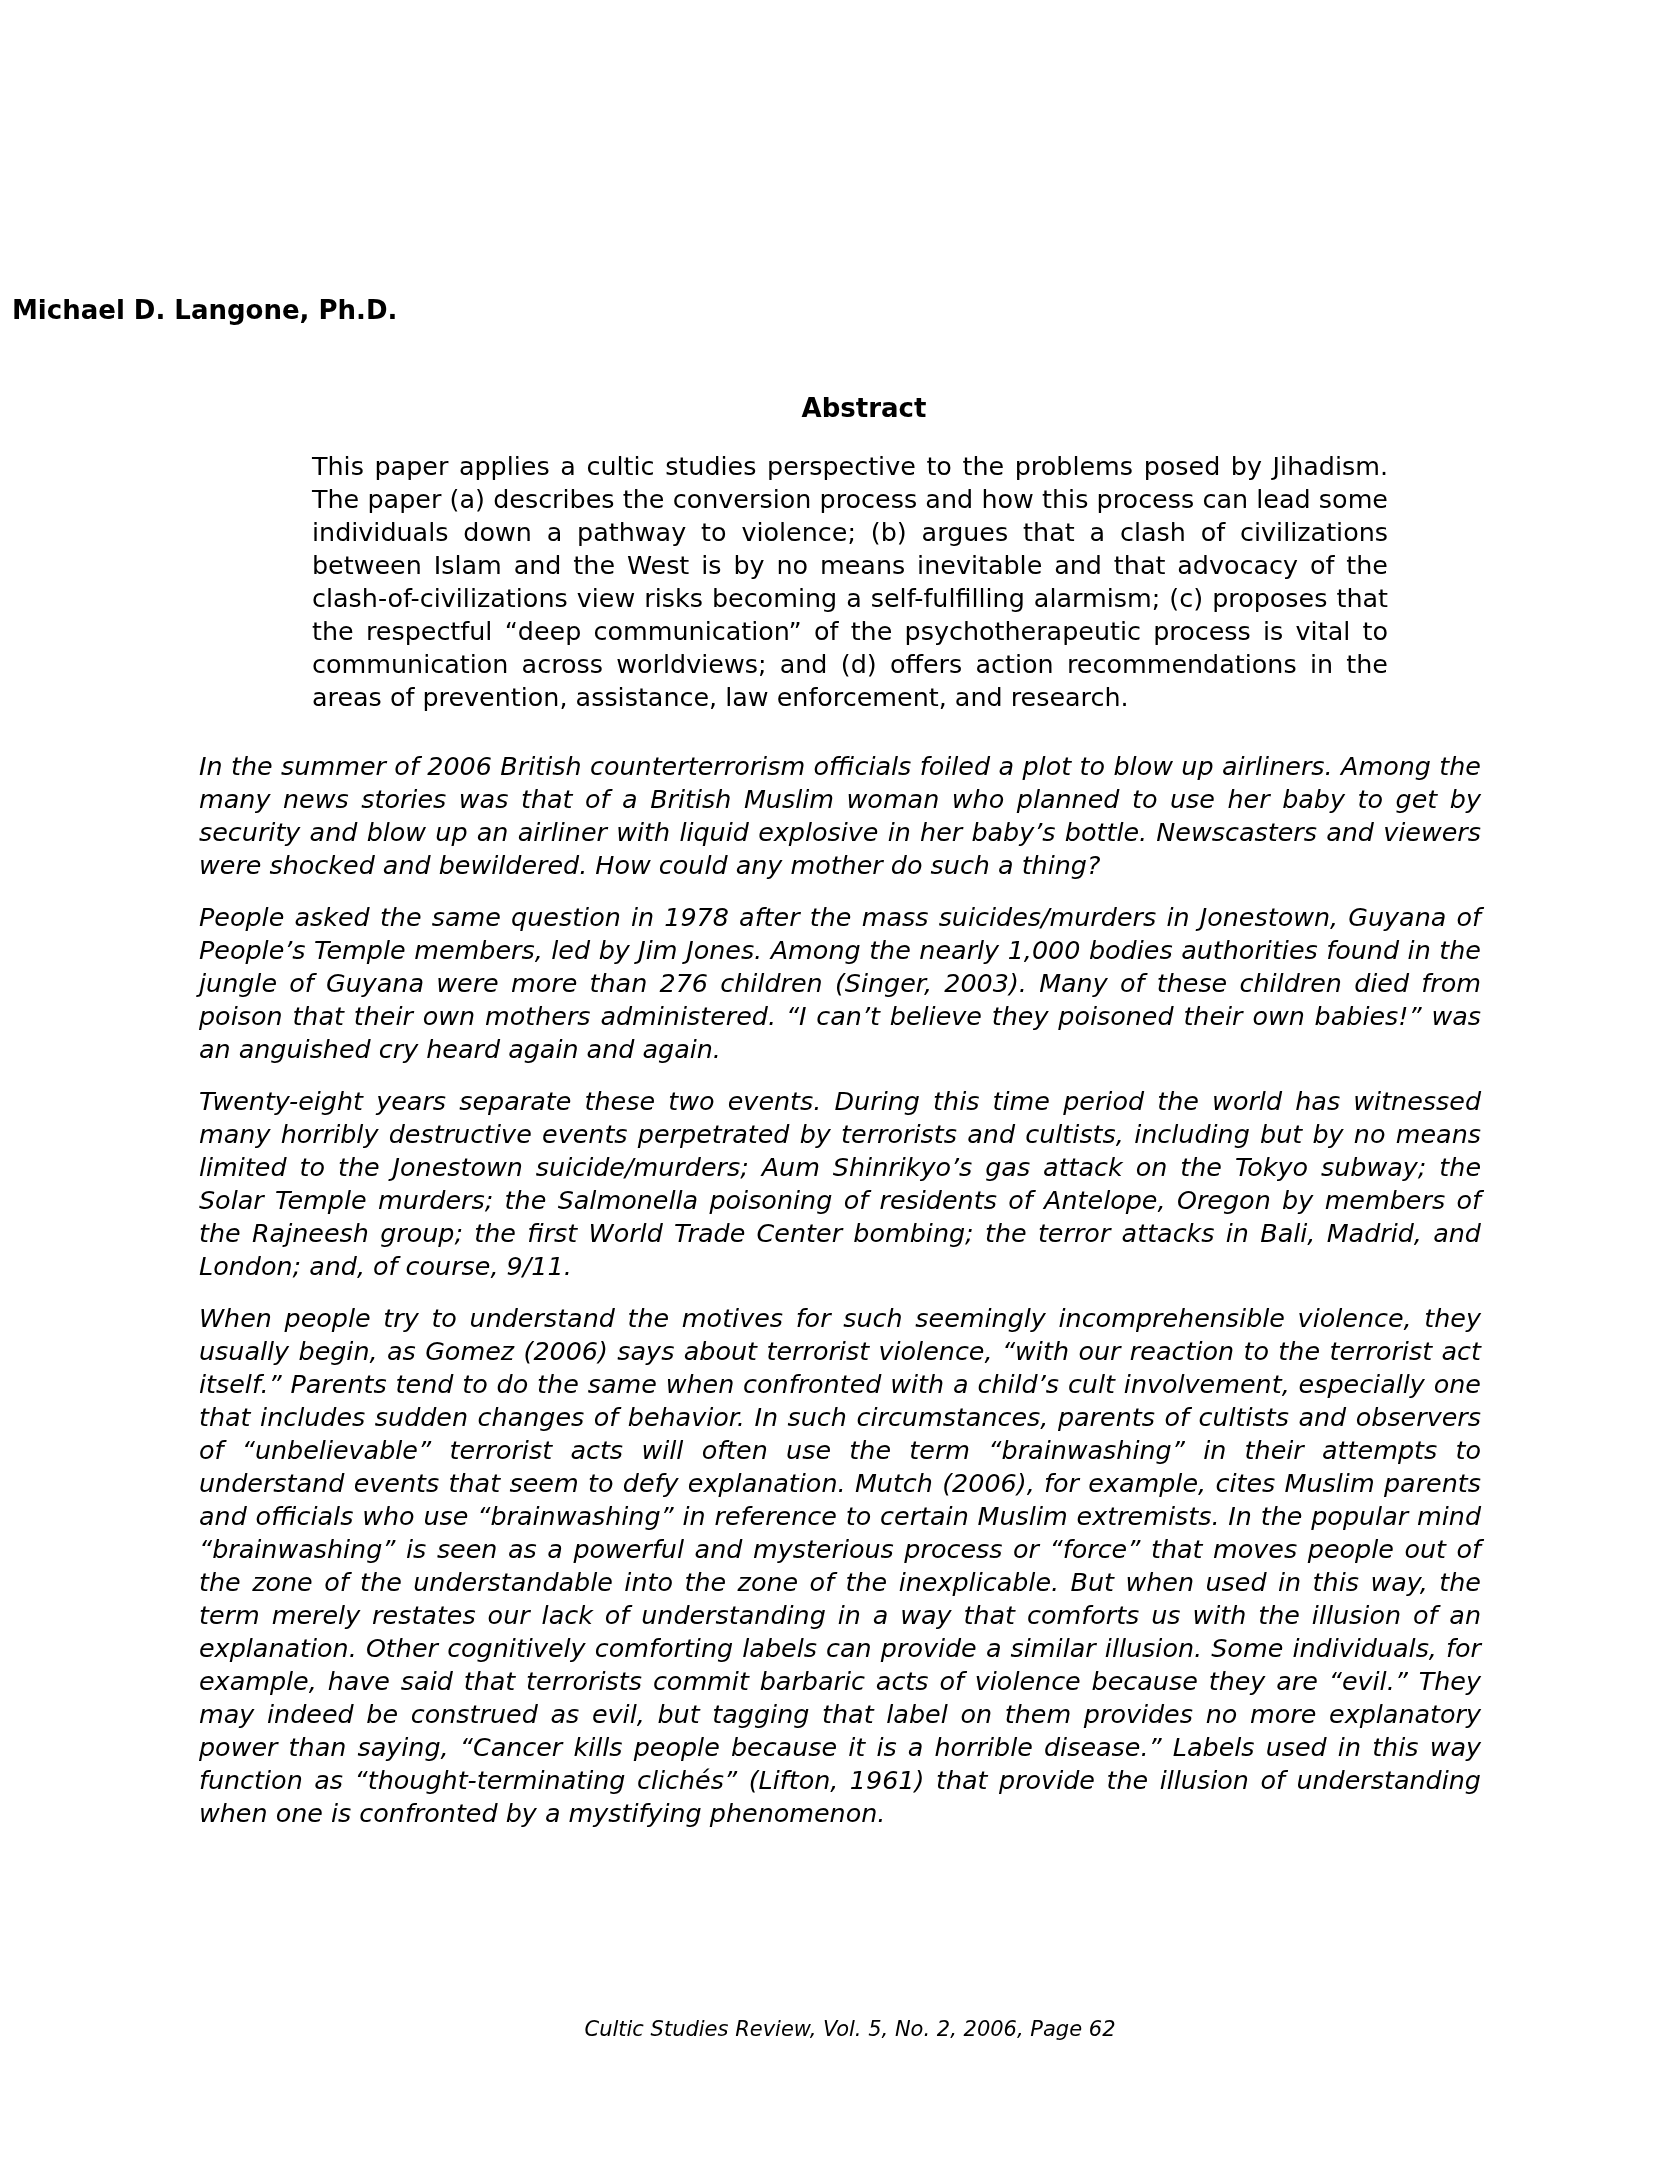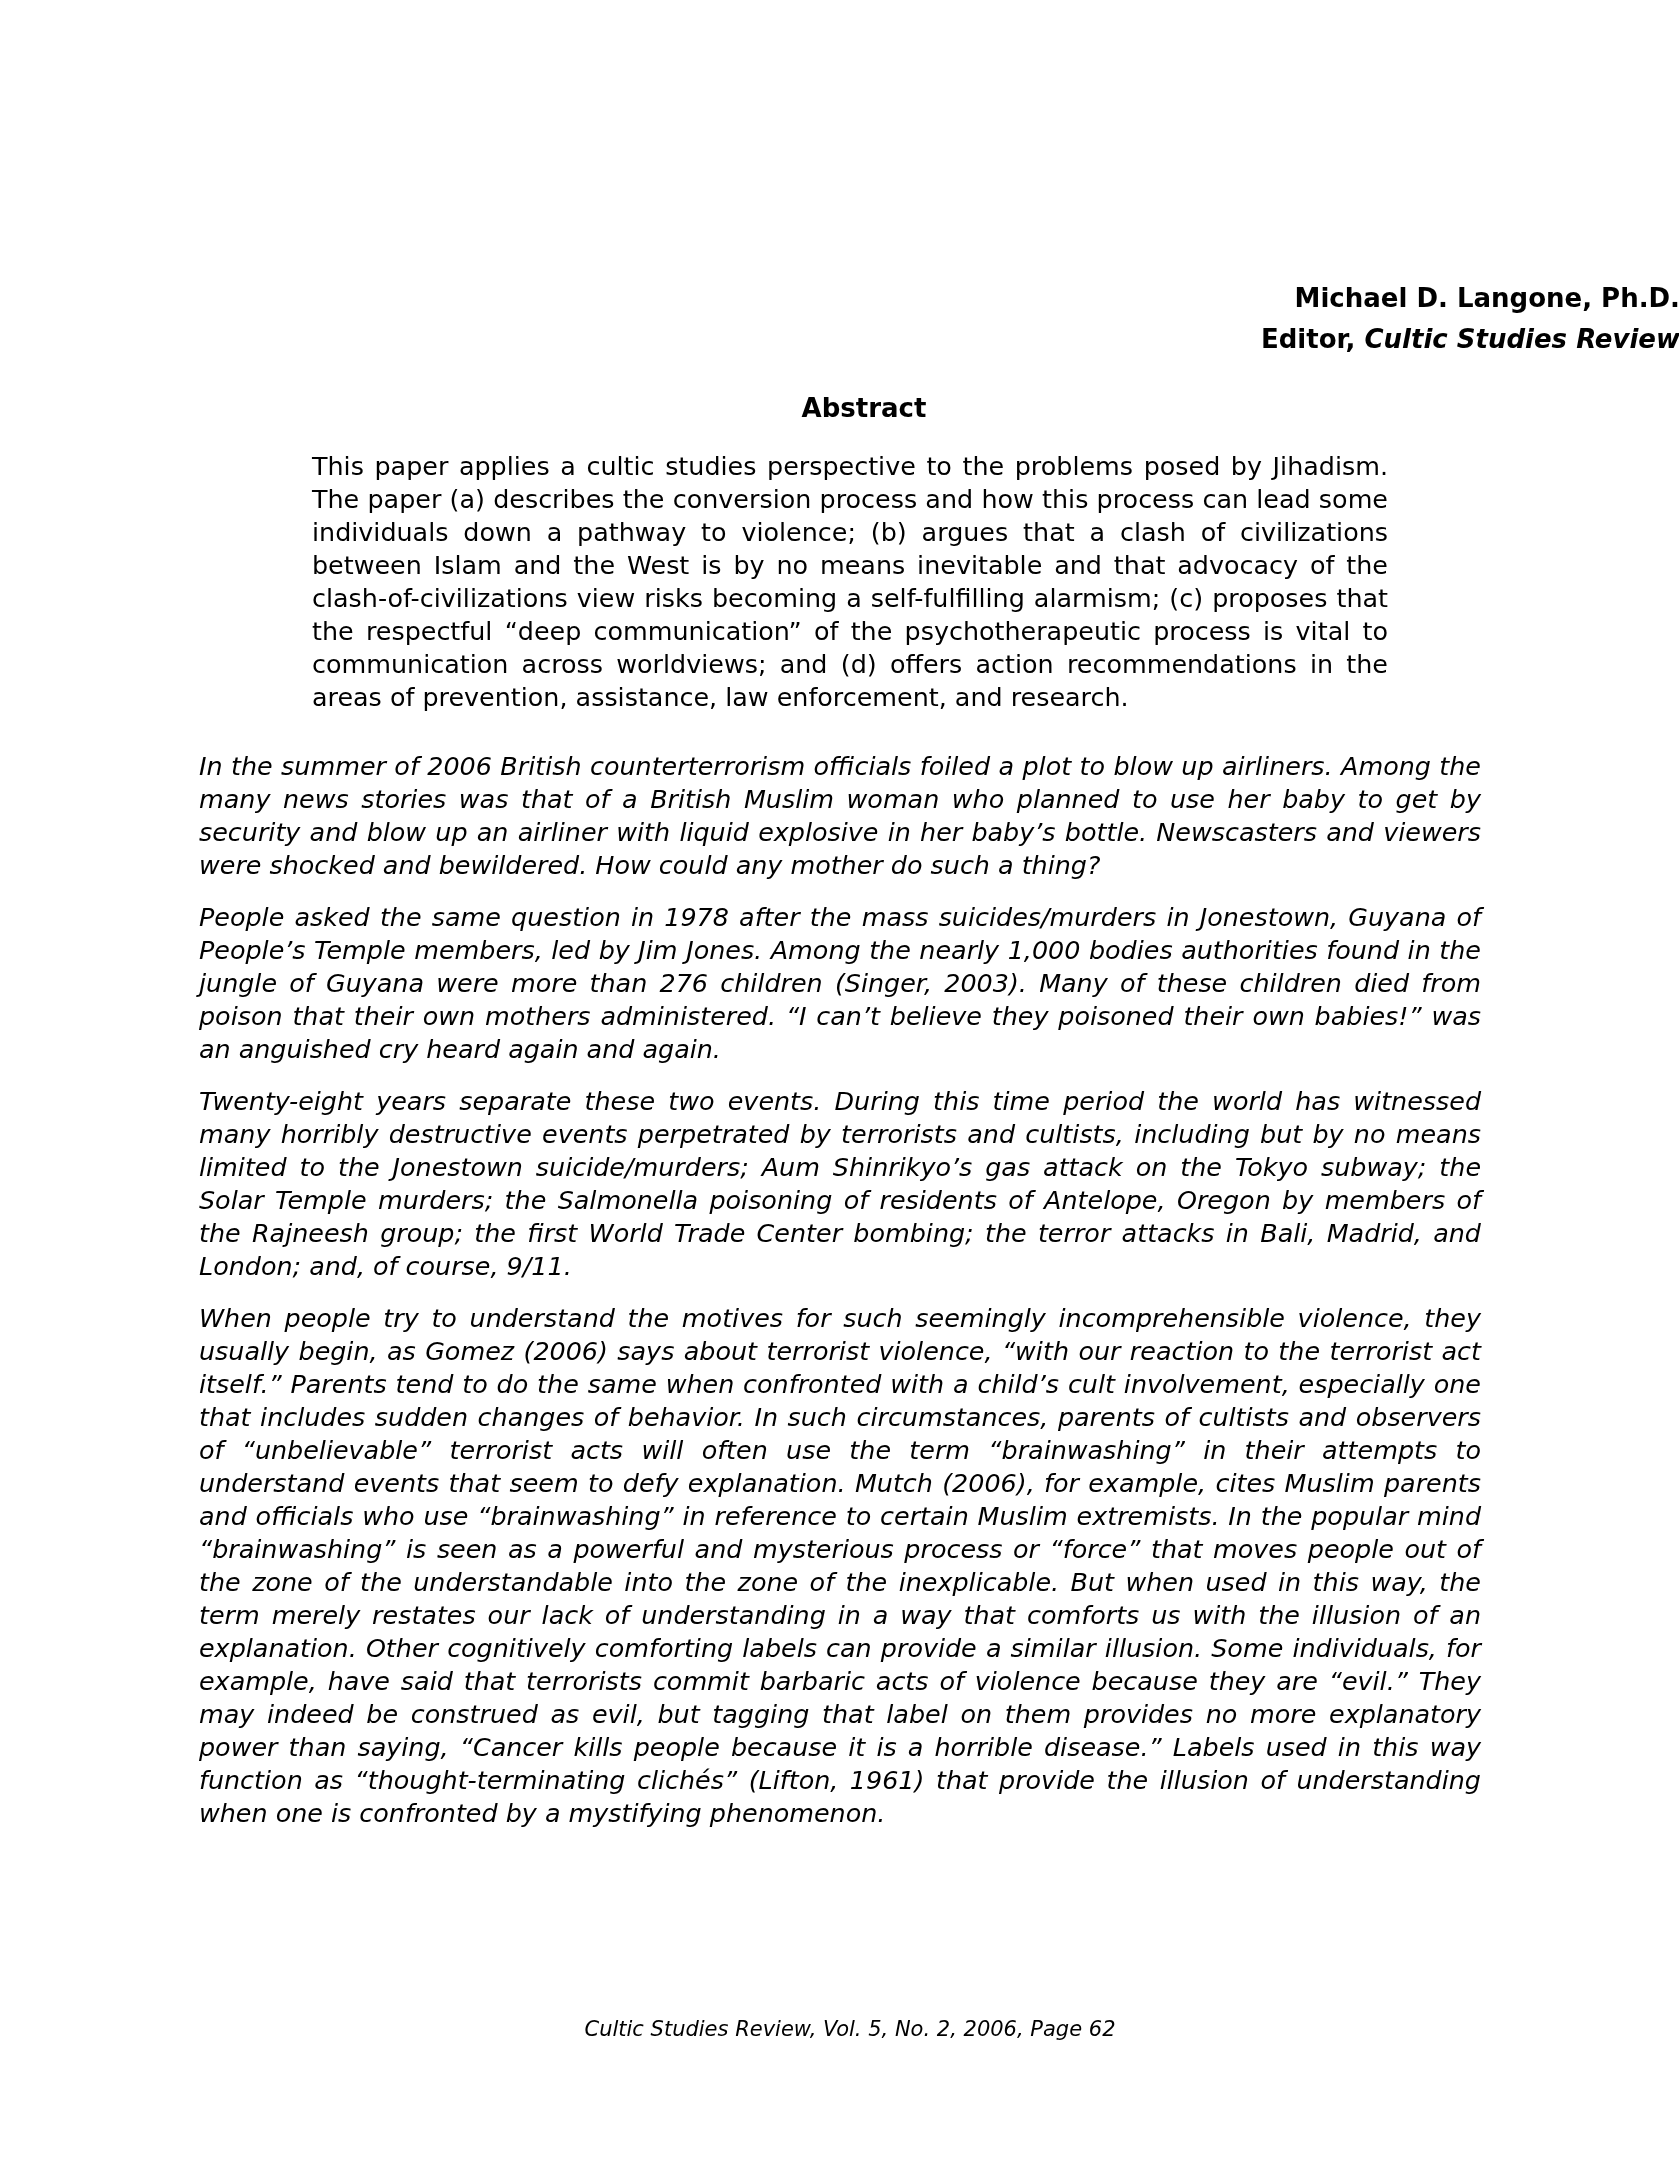--- a/index.html
+++ b/index.html
@@ -6,23 +6,23 @@
   body { width: 1680px; height: 2174px; position: relative; overflow: hidden; color: #000; }
   .page { position: absolute; left: 0; top: 0; width: 1680px; height: 2174px; background: #fff; }
   .title {
     position: absolute; left: 0; right: 0; top: 196px;
     text-align: center;
     font-family: "DejaVu Sans", sans-serif; font-weight: bold;
     font-size: 35px; line-height: 47px; color: #00665e; margin: 0;
   }
   .byline {
     position: absolute; left: 0; right: 0;
-    text-align: right;
+    text-align: left;
     font-family: "DejaVu Sans", sans-serif; font-weight: bold;
-    font-size: 26px; line-height: 38px; margin: 0;
+    font-size: 26px; line-height: 38px; margin: 12px;
   }
   .byline.author { top: 279px; }
   .byline.editor { top: 320px; }
   .byline em { font-style: italic; }
   .abstract-heading {
     position: absolute; left: 0; right: 0; top: 389px;
     text-align: center;
     font-family: "DejaVu Sans", sans-serif; font-weight: bold;
     font-size: 26px; line-height: 38px; margin: 0; padding-left: 48px;
   }
@@ -43,21 +43,20 @@
     font-family: "DejaVu Sans", sans-serif; font-style: italic;
     font-size: 21px; line-height: 32px; margin: 0; padding-left: 20px;
   }
 </style>
 </head>
 <body>
 
 <div class="page">
 
   <div class="byline author">Michael D. Langone, Ph.D.</div>
-  <div class="byline editor"><span>Editor, </span><em>Cultic Studies Review</em></div>
 
   <div class="abstract-heading">Abstract</div>
   <p class="abstract-body">This paper applies a cultic studies perspective to the problems posed by Jihadism. The paper (a) describes the conversion process and how this process can lead some individuals down a pathway to violence; (b) argues that a clash of civilizations between Islam and the West is by no means inevitable and that advocacy of the clash-of-civilizations view risks becoming a self-fulfilling alarmism; (c) proposes that the respectful “deep communication” of the psychotherapeutic process is vital to communication across worldviews; and (d) offers action recommendations in the areas of prevention, assistance, law enforcement, and research.</p>
 
   <div class="body-text">
     <p>In the summer of 2006 British counterterrorism officials foiled a plot to blow up airliners. Among the many news stories was that of a British Muslim woman who planned to use her baby to get by security and blow up an airliner with liquid explosive in her baby’s bottle. Newscasters and viewers were shocked and bewildered. How could any mother do such a thing?</p>
     <p>People asked the same question in 1978 after the mass suicides/murders in Jonestown, Guyana of People’s Temple members, led by Jim Jones. Among the nearly 1,000 bodies authorities found in the jungle of Guyana were more than 276 children (Singer, 2003). Many of these children died from poison that their own mothers administered. “I can’t believe they poisoned their own babies!” was an anguished cry heard again and again.</p>
     <p>Twenty-eight years separate these two events. During this time period the world has witnessed many horribly destructive events perpetrated by terrorists and cultists, including but by no means limited to the Jonestown suicide/murders; Aum Shinrikyo’s gas attack on the Tokyo subway; the Solar Temple murders; the Salmonella poisoning of residents of Antelope, Oregon by members of the Rajneesh group; the first World Trade Center bombing; the terror attacks in Bali, Madrid, and London; and, of course, 9/11.</p>
     <p>When people try to understand the motives for such seemingly incomprehensible violence, they usually begin, as Gomez (2006) says about terrorist violence, “with our reaction to the terrorist act itself.” Parents tend to do the same when confronted with a child’s cult involvement, especially one that includes sudden changes of behavior. In such circumstances, parents of cultists and observers of “unbelievable” terrorist acts will often use the term “brainwashing” in their attempts to understand events that seem to defy explanation. Mutch (2006), for example, cites Muslim parents and officials who use “brainwashing” in reference to certain Muslim extremists. In the popular mind “brainwashing” is seen as a powerful and mysterious process or “force” that moves people out of the zone of the understandable into the zone of the inexplicable. But when used in this way, the term merely restates our lack of understanding in a way that comforts us with the illusion of an explanation. Other cognitively comforting labels can provide a similar illusion. Some individuals, for example, have said that terrorists commit barbaric acts of violence because they are “evil.” They may indeed be construed as evil, but tagging that label on them provides no more explanatory power than saying, “Cancer kills people because it is a horrible disease.” Labels used in this way function as “thought-terminating clichés” (Lifton, 1961) that provide the illusion of understanding when one is confronted by a mystifying phenomenon.</p>
   </div>

